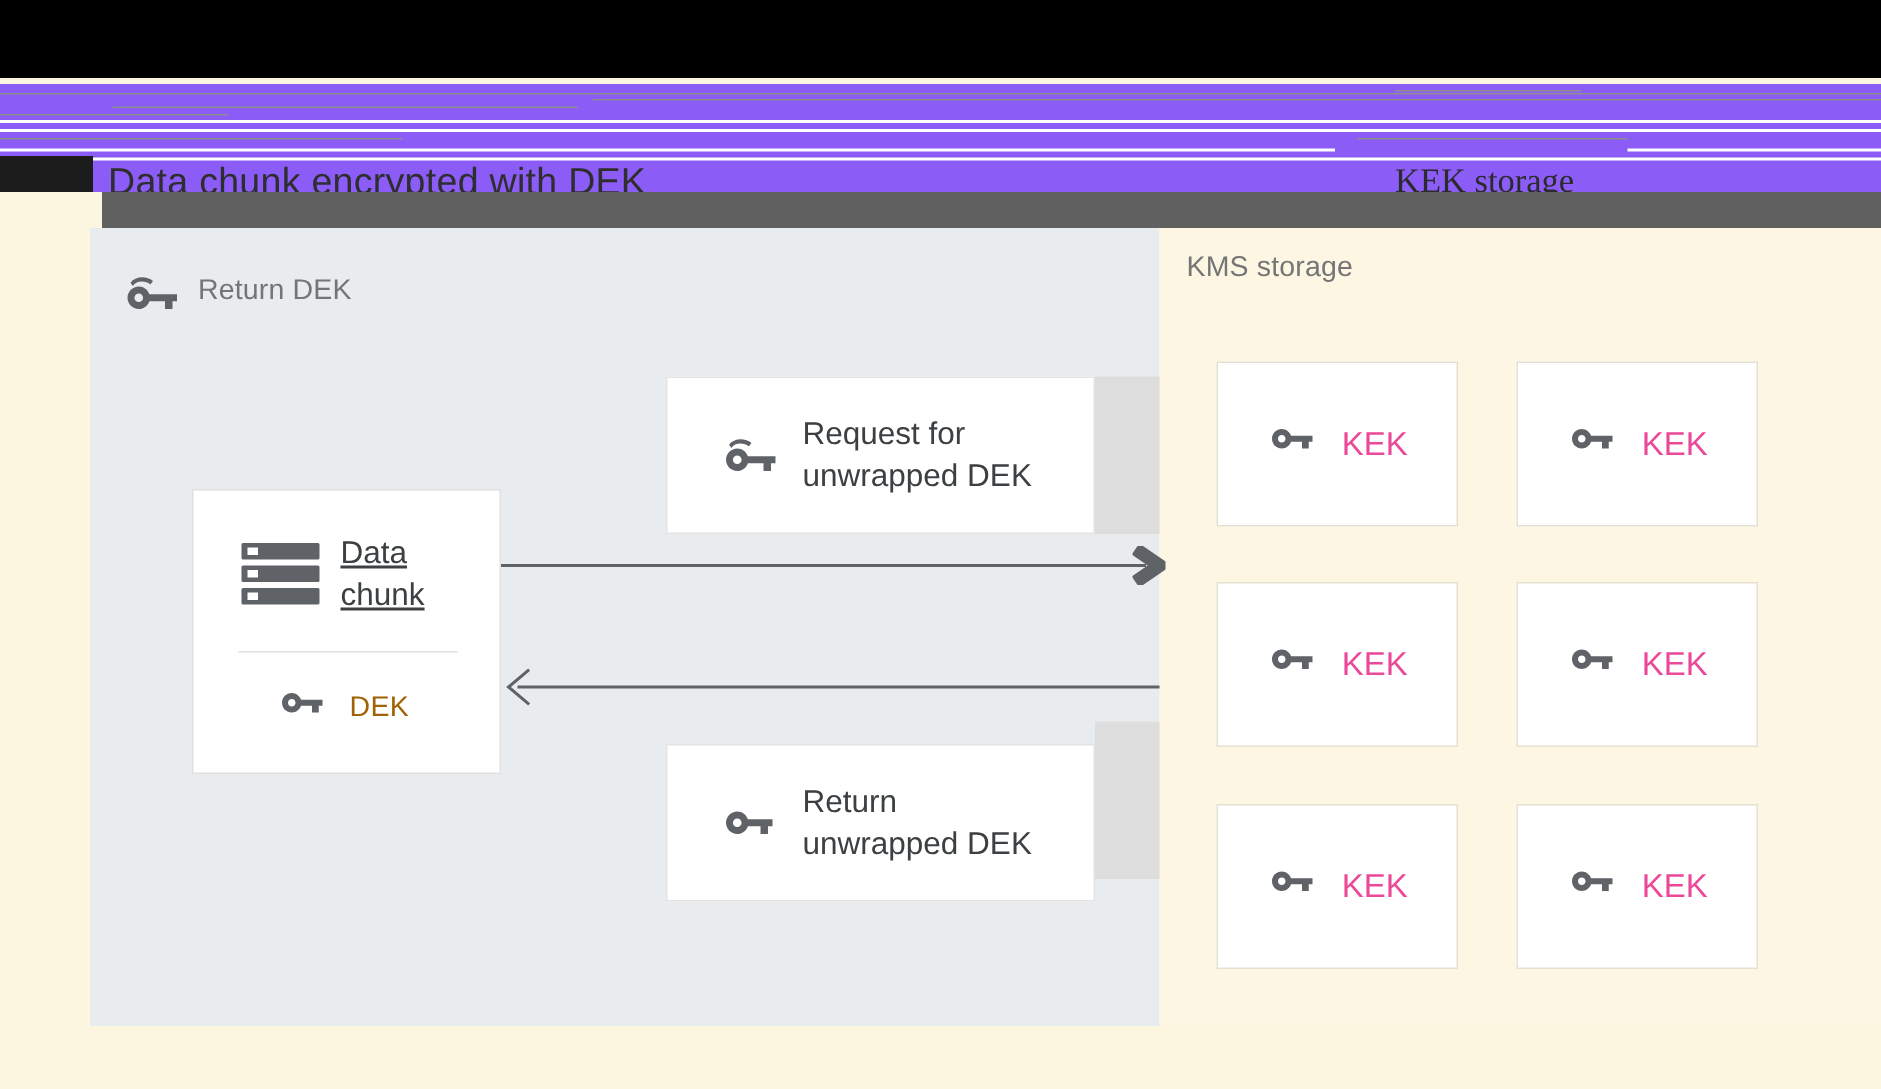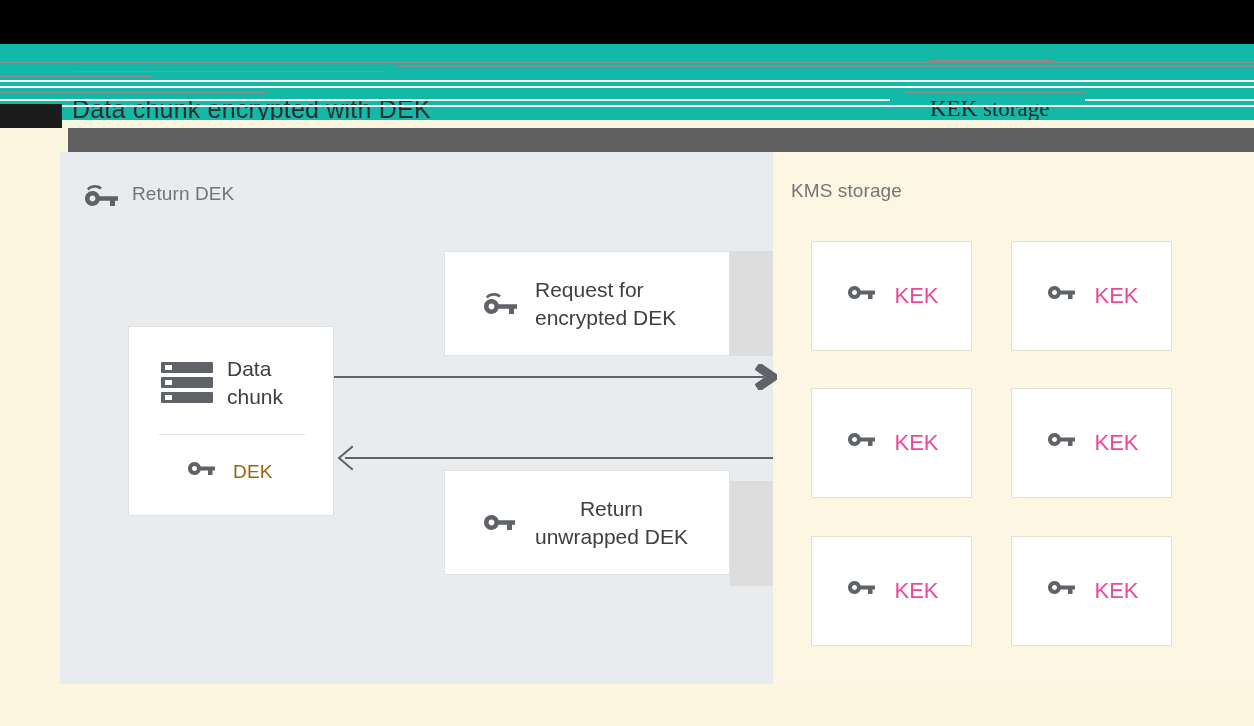--- a/index.html
+++ b/index.html
@@ -22,23 +22,23 @@
 
   
   .header-black {
     position: absolute;
     left: 0; top: 0;
     width: 1254px; height: 52px;
     background: #000000;
   }
   .header-dark {
     position: absolute;
-    left: 0; top: 44px;
+    left: 0; top: 56px;
     width: 1254px; height: 76px;
-    background: #14b8a6;
+    background: #8b5cf6;
     overflow: hidden;
   }
   .header-gray {
     position: absolute;
     left: 0; top: 128px;
     width: 1254px; height: 24px;
     background: #606060;
   }
   .header-gray-notch {
     position: absolute;
@@ -105,21 +105,21 @@
 
   
   .panel-right {
     position: absolute;
     left: 773px; top: 152px;
     width: 481px; height: 532px;
     background: #fdf6e3;
   }
   .panel-right-title {
     position: absolute;
-    left: 791px; top: 180px;
+    left: 791px; top: 168px;
     font-size: 19px;
     color: #757575;
     letter-spacing: 0.1px;
   }
 
   
   .card-strip {
     position: absolute;
     background: #dddddd;
     left: 730px;
@@ -133,21 +133,21 @@
     position: absolute;
     left: 444px;
     width: 286px;
     height: 105px;
     background: #ffffff;
     border: 1px solid #e3e3e3;
     display: flex;
     align-items: center;
   }
   .msg-card.top    { top: 251px; }
-  .msg-card.bottom { top: 470px; text-align: center; }
+  .msg-card.bottom { top: 496px; }
 
   .msg-icon {
     width: 44px;
     height: 32px;
     margin-left: 32px;
     margin-right: 14px;
     flex: 0 0 auto;
   }
   .msg-label {
     font-size: 21px;
@@ -169,20 +169,21 @@
     left: 30px; top: 28px;
     display: flex;
     align-items: center;
   }
   .data-icon { width: 56px; height: 48px; flex: 0 0 auto; margin-right: 12px; }
   .data-label {
     font-size: 21px;
     line-height: 28px;
     color: #3c4043;
     white-space: pre-line;
+    text-decoration: underline;
   }
   .data-divider {
     position: absolute;
     left: 30px; top: 107px;
     width: 146px; height: 1px;
     background: #e0e0e0;
   }
   .dek-row {
     position: absolute;
     left: 54px; top: 132px;
@@ -292,21 +293,21 @@
   </span>
 
   <div class="msg-card top">
     <span class="msg-icon">
       <svg viewBox="0 0 44 32" width="44" height="32" aria-hidden="true">
         <path class="svg-fill" d="M9 8.5 C12 4.2 19.5 3.6 24 7.4 L22.2 9.6 C18.6 6.7 12.8 7.2 10.6 10.6 Z"></path>
         <path class="svg-fill" d="M14.5 11 C10.4 11 7 14.4 7 18.5 C7 22.6 10.4 26 14.5 26 C17.8 26 20.6 23.8 21.6 20.8 L32 20.8 L32 26 L37 26 L37 20.8 L40 20.8 L40 16.2 L21.6 16.2 C20.6 13.2 17.8 11 14.5 11 Z M14.5 15.6 C16.1 15.6 17.4 16.9 17.4 18.5 C17.4 20.1 16.1 21.4 14.5 21.4 C12.9 21.4 11.6 20.1 11.6 18.5 C11.6 16.9 12.9 15.6 14.5 15.6 Z"></path>
       </svg>
     </span>
     <span class="msg-label">Request for
-encrypted DEK</span>
+unwrapped DEK</span>
   </div>
 
   <div class="msg-card bottom">
     <span class="msg-icon">
       <svg viewBox="0 0 44 32" width="44" height="32" aria-hidden="true">
         <path class="svg-fill" d="M14.5 8 C10.4 8 7 11.4 7 15.5 C7 19.6 10.4 23 14.5 23 C17.8 23 20.6 20.8 21.6 17.8 L30 17.8 L30 23 L35 23 L35 17.8 L38 17.8 L38 13.2 L21.6 13.2 C20.6 10.2 17.8 8 14.5 8 Z M14.5 12.6 C16.1 12.6 17.4 13.9 17.4 15.5 C17.4 17.1 16.1 18.4 14.5 18.4 C12.9 18.4 11.6 17.1 11.6 15.5 C11.6 13.9 12.9 12.6 14.5 12.6 Z"></path>
       </svg>
     </span>
     <span class="msg-label">Return
 unwrapped DEK</span>

